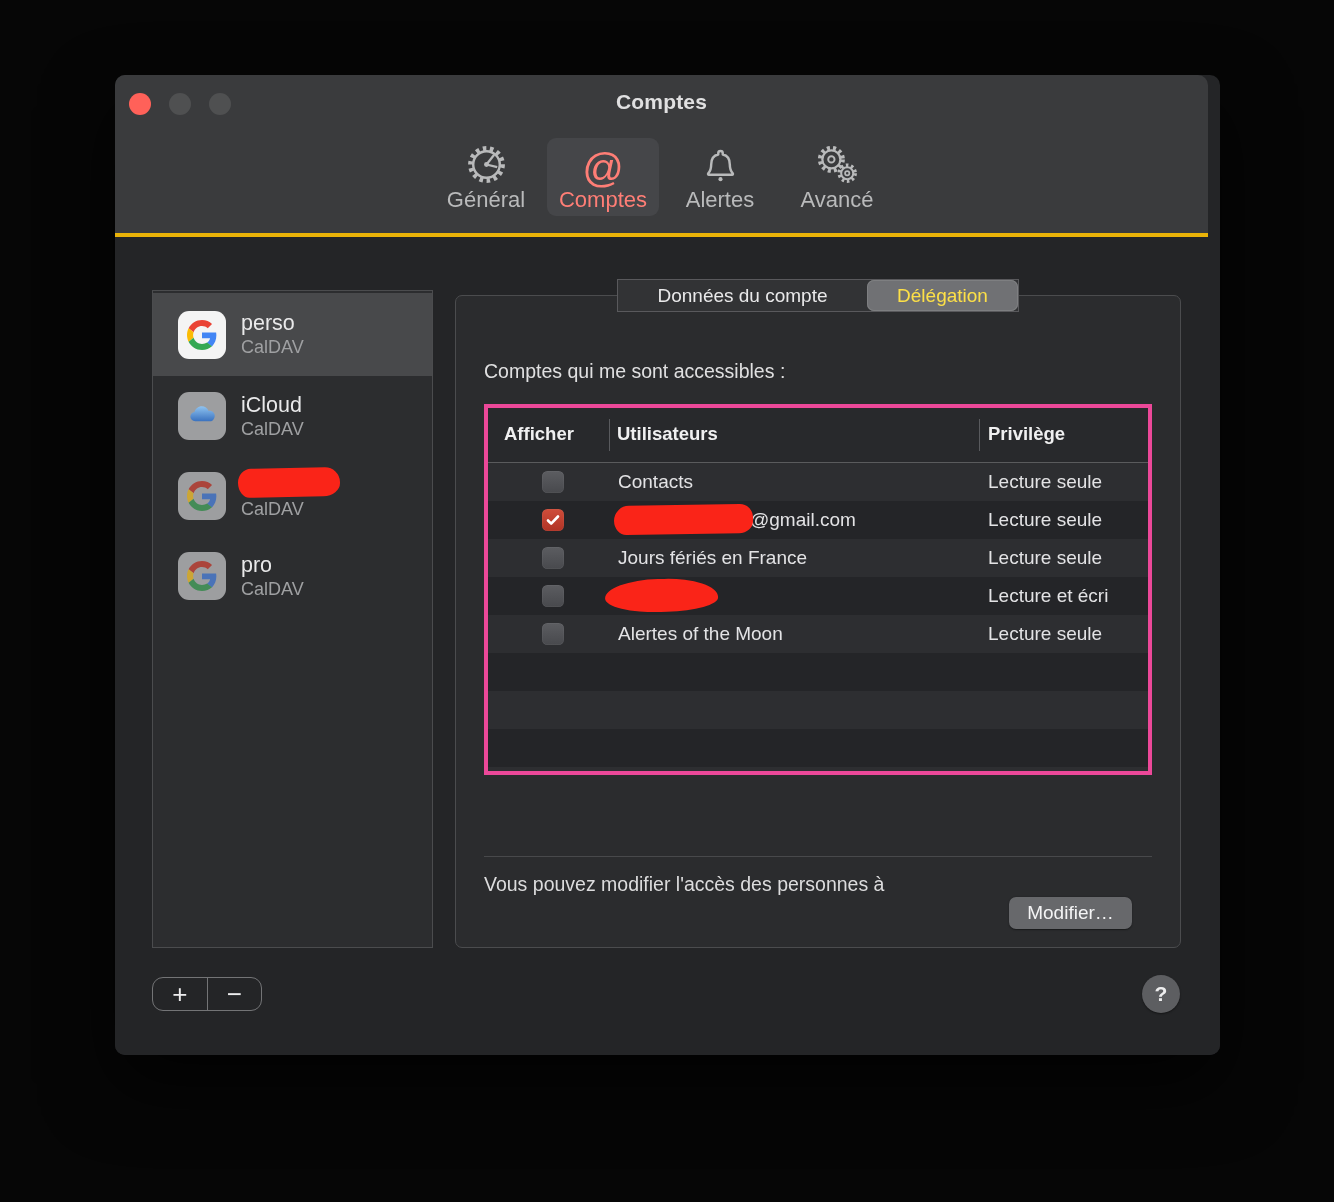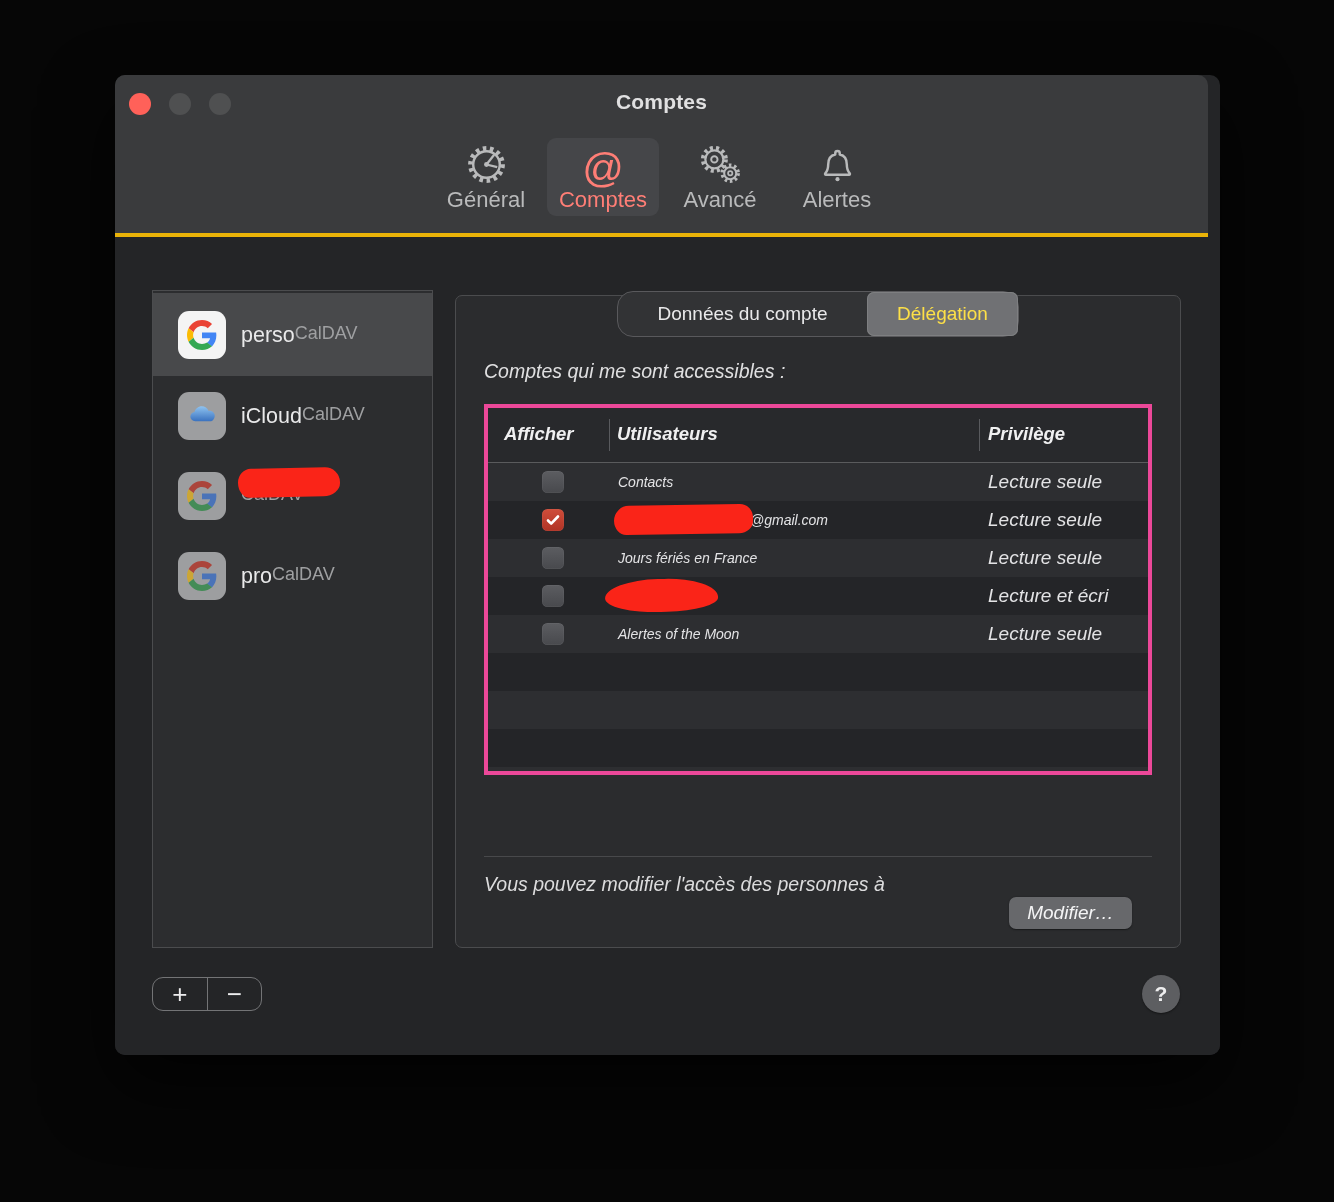--- a/index.html
+++ b/index.html
@@ -48,31 +48,31 @@
   .sidebar{
     position:absolute;left:37px;top:52px;width:281px;height:658px;
     background:#2c2d2f;border:1px solid #4b4c4e;box-sizing:border-box;
   }
   .acct{height:80px;display:flex;align-items:center;padding-left:25px;gap:15px;position:relative;box-sizing:border-box}
   .acct.selected{background:#48494b;height:83px;margin-top:2px}
   .tile{width:48px;height:48px;border-radius:11px;flex:0 0 48px;display:flex;align-items:center;justify-content:center}
   .tile.white{background:#f4f4f4}
   .tile.gray{background:#9d9ea0}
   .tile.gray svg.gsvg{filter:saturate(.7) brightness(.88)}
-  .acct-text{display:flex;justify-content:flex-start}
+  .acct-text{display:flex;flex-direction:column;justify-content:flex-start}
   .acct-name{font-size:21.5px;font-weight:500;color:#e9e9ea;line-height:26px;min-height:26px}
   .acct-type{font-size:18px;color:#9fa0a2;line-height:23px}
   
   .panel{
     position:absolute;left:340px;top:57px;width:726px;height:653px;
-    background:#2b2c2e;border:1px solid #4b4c4e;border-radius:7px;box-sizing:border-box;font-style:italic;
+    background:#2b2c2e;border:1px solid #4b4c4e;border-radius:7px;box-sizing:border-box;
   }
   .segmented{
-    position:absolute;left:502px;top:41px;height:46px;display:flex;
-    border:1px solid #59595c;border-radius:16px;background:#323335;box-sizing:border-box;z-index:3;margin-top:12px;
+    position:absolute;left:502px;top:41px;height:33px;display:flex;
+    border:1px solid #59595c;border-radius:0;background:#323335;box-sizing:border-box;z-index:3;
   }
   .seg{display:flex;align-items:center;justify-content:center;font-size:19px;color:#e9e9ea}
   .seg.first{width:249px}
   .seg.second{width:151px}
   .seg.selected{background:#707174;border-radius:7px;color:#fde047;box-shadow:inset 0 0 0 1px #7e7f81}
   .section-label{position:absolute;left:28px;top:64px;font-size:19.5px;color:#e0e0e1}
   .table{
     position:absolute;left:28px;top:108px;width:668px;height:371px;
     border:4px solid #ec4899;box-sizing:border-box;overflow:hidden;background:#242528;
   }
@@ -84,21 +84,21 @@
   .t-row{height:38px;position:relative}
   .t-row:nth-child(odd){background:#242528}
   .t-row:nth-child(even){background:#2d2e31}
   .cb{
     position:absolute;left:54px;top:8px;width:22px;height:22px;border-radius:5.5px;
     background:linear-gradient(#5c5d61,#48494d);box-shadow:inset 0 0 0 .5px rgba(255,255,255,.08);
   }
   .cb.checked{background:linear-gradient(#cf4d3a,#b03426)}
   .cb svg{display:none;margin:3px 0 0 3px}
   .cb.checked svg{display:block}
-  .user{position:absolute;left:130px;top:0;line-height:38px;font-size:14px;color:#e3e3e5;white-space:nowrap}
+  .user{position:absolute;left:130px;top:0;line-height:38px;font-size:19px;color:#e3e3e5;white-space:nowrap}
   .t-row.offset-user .user{padding-left:132px}
   .priv{position:absolute;left:500px;right:0;top:0;line-height:38px;font-size:19px;color:#e3e3e5;white-space:nowrap;overflow:hidden}
   .redact{position:absolute;background:#fa2418;z-index:2}
   .redact.a{left:126px;top:4px;width:139px;height:29px;border-radius:16px 14px 15px 13px/16px 14px 13px 15px;transform:rotate(-.9deg)}
   .redact.b{left:117px;top:2px;width:113px;height:33px;border-radius:50% 50% 48% 52%/58% 62% 42% 48%;transform:rotate(-1.5deg)}
   .redact.s{position:absolute;left:85px;top:12px;width:102px;height:29px;background:#fa2418;
     border-radius:14px 16px 18px 12px/15px 16px 14px 16px;transform:rotate(-1.2deg);z-index:2}
   .p-divider{position:absolute;left:28px;top:560px;width:668px;height:1px;background:#48494b}
   .footer-text{position:absolute;left:28px;top:574px;font-size:19.5px;color:#dcdcdd;line-height:28px}
   .modify-btn{
@@ -149,39 +149,39 @@
       <div class="tb-item selected">
         <div class="tb-icon">
           <div class="at-glyph">@</div>
         </div>
         <div class="tb-label">Comptes</div>
       </div>
 
       <div class="tb-item">
         <div class="tb-icon">
           <svg width="45" height="45" viewBox="0 0 44 44" fill="none" stroke="#b9babb">
+            <path d="M22 8.8c1.3 0 2.2.9 2.2 2.1v1.3c4.4.9 6.9 4.5 6.9 9.8 0 4.7 1.3 7 2.9 8.7.4.5.1 1.3-.6 1.3H10.6c-.7 0-1-.8-.6-1.3 1.6-1.7 2.9-4 2.9-8.7 0-5.3 2.5-8.9 6.9-9.8v-1.3c0-1.2.9-2.1 2.2-2.1z" stroke-width="2.4" stroke-linejoin="round"></path>
+            <circle cx="22" cy="36.3" r="2" fill="#b9babb" stroke="none"></circle>
+          </svg>
+        </div>
+        <div class="tb-label">Alertes</div>
+      </div>
+
+      <div class="tb-item">
+        <div class="tb-icon">
+          <svg width="45" height="45" viewBox="0 0 44 44" fill="none" stroke="#b9babb">
             <circle cx="16" cy="17" r="11" stroke-width="4.4" stroke-dasharray="2.9 3"></circle>
             <circle cx="16" cy="17" r="8.8" stroke-width="2.2"></circle>
             <circle cx="16" cy="17" r="3.1" stroke-width="1.9"></circle>
             <circle cx="31.5" cy="30.5" r="7.6" stroke-width="3.8" stroke-dasharray="2.4 2.5"></circle>
             <circle cx="31.5" cy="30.5" r="5.9" stroke-width="2"></circle>
             <circle cx="31.5" cy="30.5" r="2.1" stroke-width="1.7"></circle>
           </svg>
         </div>
         <div class="tb-label">Avancé</div>
-      </div>
-
-      <div class="tb-item">
-        <div class="tb-icon">
-          <svg width="45" height="45" viewBox="0 0 44 44" fill="none" stroke="#b9babb">
-            <path d="M22 8.8c1.3 0 2.2.9 2.2 2.1v1.3c4.4.9 6.9 4.5 6.9 9.8 0 4.7 1.3 7 2.9 8.7.4.5.1 1.3-.6 1.3H10.6c-.7 0-1-.8-.6-1.3 1.6-1.7 2.9-4 2.9-8.7 0-5.3 2.5-8.9 6.9-9.8v-1.3c0-1.2.9-2.1 2.2-2.1z" stroke-width="2.4" stroke-linejoin="round"></path>
-            <circle cx="22" cy="36.3" r="2" fill="#b9babb" stroke="none"></circle>
-          </svg>
-        </div>
-        <div class="tb-label">Alertes</div>
       </div>
     </div>
   </div>
 
   <div class="content">
 
     <div class="sidebar">
 
       <div class="acct selected">
         <div class="tile white">

